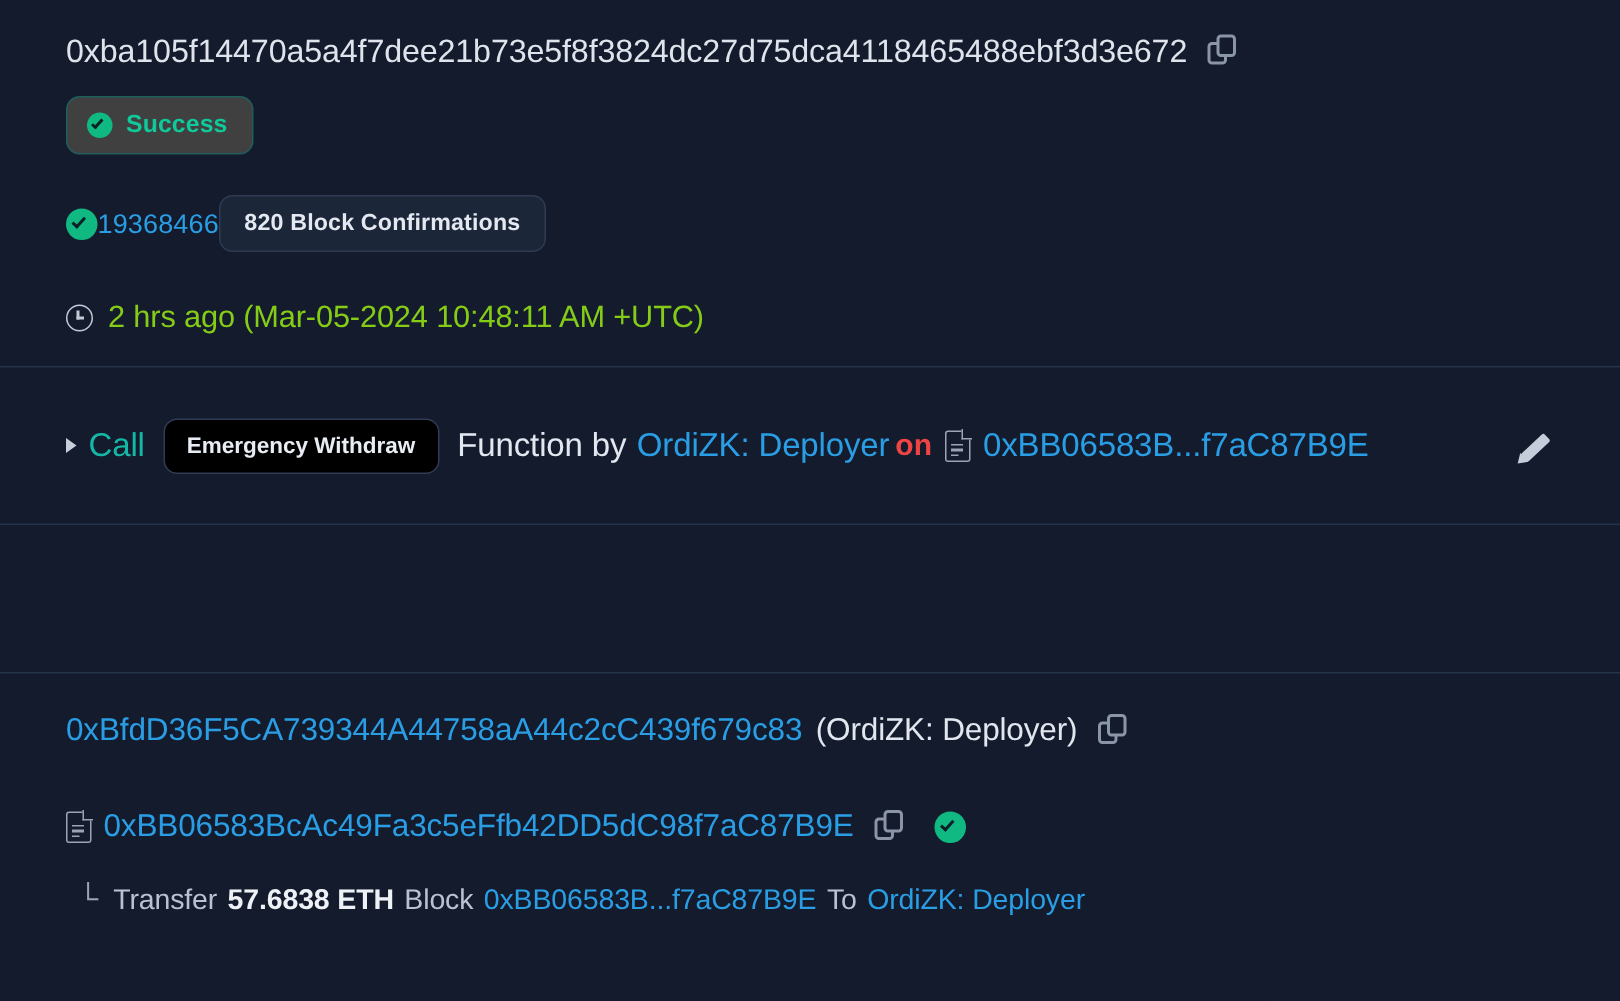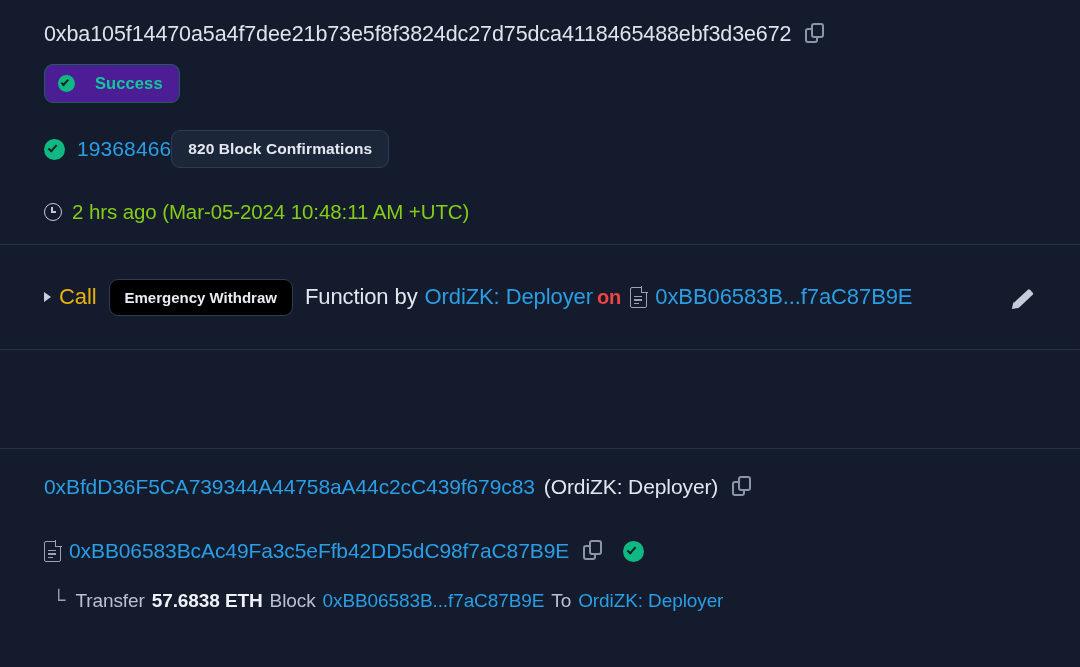--- a/index.html
+++ b/index.html
@@ -75,22 +75,22 @@
     left: 6px; top: 0;
     width: 13px; height: 15px;
     background: #141b2d;
   }
 
   
   .status-row { height: 70px; align-items: center; }
   .badge-success {
     display: inline-flex;
     align-items: center;
-    gap: 20px;
-    background: #4c1d95;
+    gap: 9px;
+    background: #404040;
     border: 1px solid #1f5f5b;
     border-radius: 9px;
     padding: 9px 16px 9px 13px;
     cursor: pointer;
   }
   .badge-success .label {
     color: #0fc99b;
     font-size: 16.5px;
     font-weight: 600;
     letter-spacing: 0.1px;
@@ -118,22 +118,22 @@
   }
   .check-circle.big::after {
     left: 5.8px; top: 4.3px;
     width: 5px; height: 9px;
   }
 
   
   .block-row { height: 62px; gap: 0; }
   .block-num {
     color: #2a9ee5;
-    font-size: 21px;
-    margin-left: 12px;
+    font-size: 18px;
+    margin-left: 0;
     cursor: pointer;
     letter-spacing: 0.1px;
   }
   .confirm-pill {
     background: #1c2639;
     border: 1px solid #2e3b52;
     border-radius: 9px;
     padding: 9px 16px;
     font-size: 15.5px;
     font-weight: 700;
@@ -186,21 +186,21 @@
     width: 0; height: 0;
     border-left: 7px solid #c8cfdb;
     border-top: 5px solid transparent;
     border-bottom: 5px solid transparent;
     margin-right: 8px;
     flex: none;
     cursor: pointer;
   }
   .call-word {
     font-size: 22px;
-    color: #eab308;
+    color: #14b8a6;
     letter-spacing: -0.1px;
   }
   .fn-pill {
     margin: 0 12px;
     background: #000000;
     border: 1px solid #2f3c53;
     border-radius: 9px;
     padding: 9px 15px;
     font-size: 15px;
     font-weight: 700;

